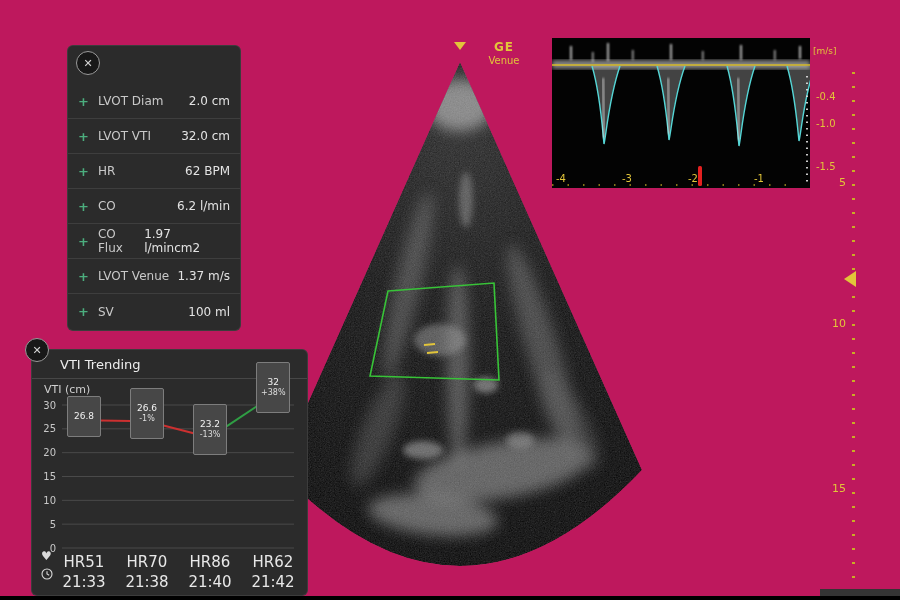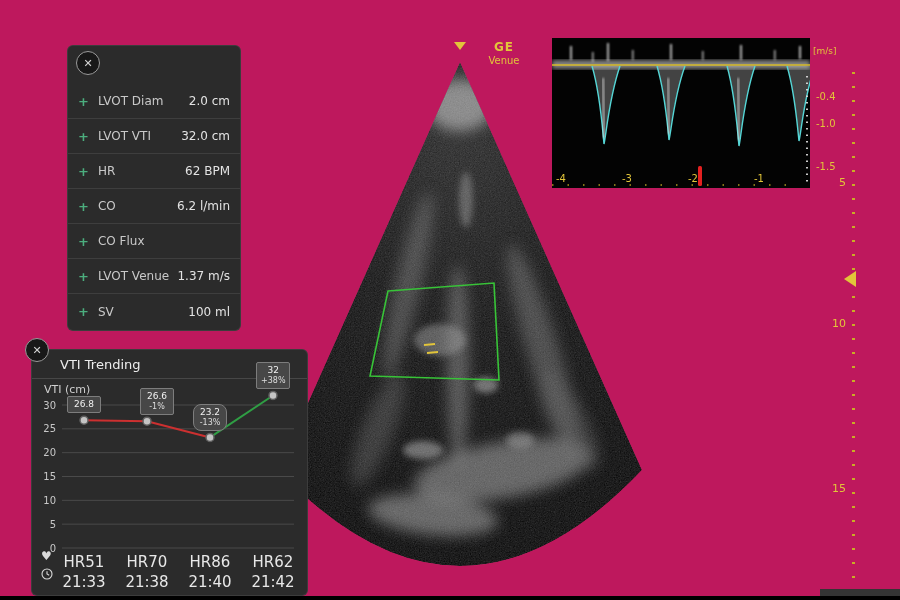--- a/index.html
+++ b/index.html
@@ -12,21 +12,21 @@
              font-size:11px;cursor:pointer;box-sizing:border-box;}
   .mrow{display:flex;align-items:center;height:35px;padding:0 10px;border-bottom:1px solid #3e3e3e;
         font-size:12px;color:#c9c9c9;box-sizing:border-box;}
   .mrow:last-child{border-bottom:none;}
   .mrow .plus{color:#4cae7e;margin-right:9px;font-weight:bold;font-size:13px;}
   .mrow .val{margin-left:auto;color:#e3e3e3;}
   .trend-title{position:absolute;left:28px;top:7px;font-size:13px;color:#ececec;}
   .divider{position:absolute;top:28px;left:0;right:0;height:1px;background:#474747;}
   .ylabel{position:absolute;left:12px;top:33px;font-size:11px;color:#cfcfcf;}
   .valbox{position:absolute;background:#474747;border:1px solid #7d7d7d;border-radius:2px;
-          color:#f2f2f2;font-size:9px;line-height:1.2;padding:2px 4px;text-align:center;
+          color:#f2f2f2;font-size:9px;line-height:1.2;padding:14px 4px;text-align:center;
           min-width:24px;z-index:3;}
   .valbox .delta{font-size:8px;color:#dedede;}
   .xlab{position:absolute;width:48px;text-align:center;font-size:15px;color:#e8e8e8;line-height:1.35;}
   .yel{color:#e2c53a;}
   .tri-down{width:0;height:0;border-left:6px solid transparent;border-right:6px solid transparent;
             border-top:8px solid #e2c53a;}
   .tri-left{width:0;height:0;border-top:8px solid transparent;border-bottom:8px solid transparent;
             border-right:12px solid #e2c53a;}
 </style>
 </head>
@@ -169,20 +169,21 @@
         <span class="val">62 BPM</span>
       </div>
       <div class="mrow">
         <span class="plus">+</span>
         <span>CO</span>
         <span class="val">6.2 l/min</span>
       </div>
       <div class="mrow">
         <span class="plus">+</span>
         <span>CO Flux</span>
+        <span class="val">1.97 l/mincm2</span>
       </div>
       <div class="mrow">
         <span class="plus">+</span>
         <span>LVOT Venue</span>
         <span class="val">1.37 m/s</span>
       </div>
       <div class="mrow">
         <span class="plus">+</span>
         <span>SV</span>
         <span class="val">100 ml</span>
@@ -225,25 +226,25 @@
           <circle cx="115" cy="31.206666666666663" r="4" fill="#c4c4c4" stroke="#606060" stroke-width="1.5"></circle>
           <circle cx="178" cy="47.41333333333334" r="4" fill="#c4c4c4" stroke="#606060" stroke-width="1.5"></circle>
           <circle cx="241" cy="5.466666666666669" r="4" fill="#c4c4c4" stroke="#606060" stroke-width="1.5"></circle>
         </g>
     </svg>
 
     <div class="valbox" style="left: 35px; top: 46.2533px;">
       <div>26.8</div>
 
     </div>
-    <div class="valbox" style="left: 98px; top: 38.2067px; margin-left: 10px;">
+    <div class="valbox" style="left: 98px; top: 38.2067px;">
       <div>26.6</div>
       <div class="delta">-1%</div>
     </div>
-    <div class="valbox" style="left: 161px; top: 54.4133px; border-radius: 8px;">
+    <div class="valbox" style="left: 161px; top: 54.4133px;">
       <div>23.2</div>
       <div class="delta">-13%</div>
     </div>
     <div class="valbox" style="left: 224px; top: 12.4667px;">
       <div>32</div>
       <div class="delta">+38%</div>
     </div>
 
     <span style="position:absolute;left:9px;top:199px;color:#dadada;font-size:12px;">♥</span>
     <svg width="12" height="12" style="position:absolute;left:9px;top:218px;">

